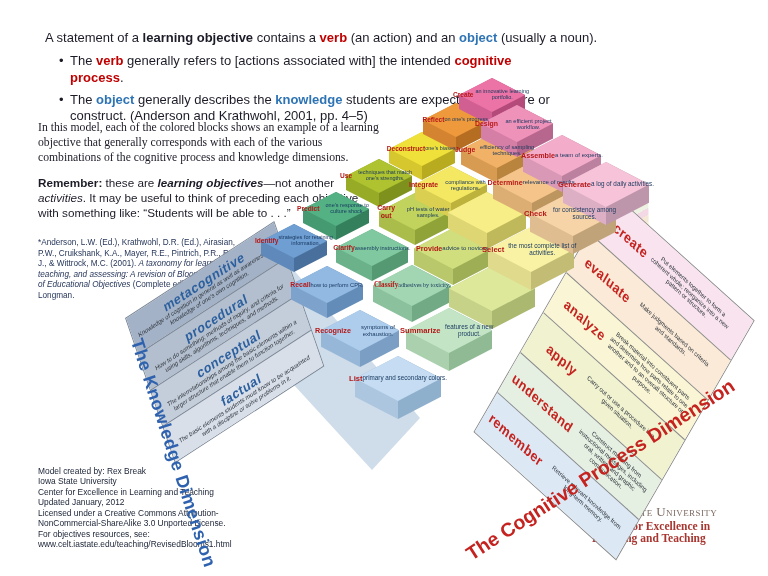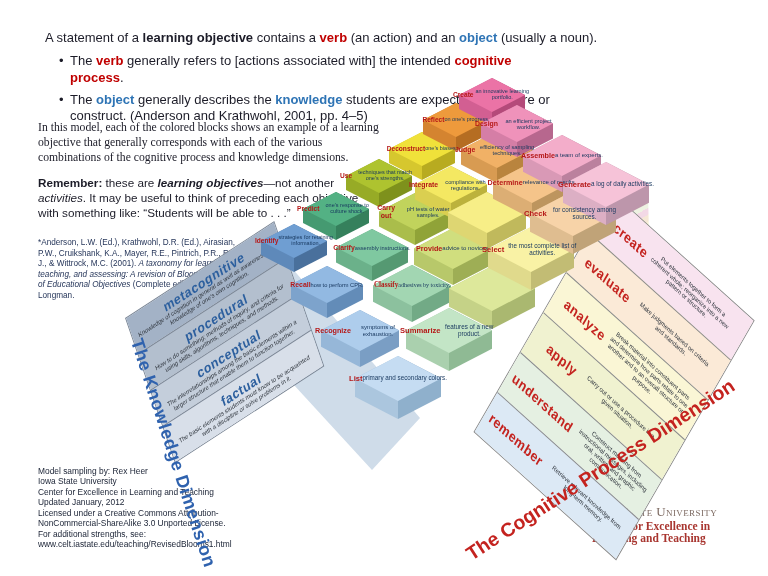--- a/index.html
+++ b/index.html
@@ -86,27 +86,27 @@
     </ul>
   </div>
 
   <p class="para" id="para-model">In this model, each of the colored blocks shows an example of a learning objective that generally corresponds with each of the various combinations of the cognitive process and knowledge dimensions.</p>
 
   <p class="para" id="para-note"><span class="bk">Remember:</span><span> these are </span><span class="bi">learning objectives</span><span>—not another </span><span class="it">activities</span><span>. It may be useful to think of preceding each objective with something like: “Students will be able to . . .”</span></p>
 
   <p id="citation"><span>*Anderson, L.W. (Ed.), Krathwohl, D.R. (Ed.), Airasian, P.W., Cruikshank, K.A., Mayer, R.E., Pintrich, P.R., Raths, J., &amp; Wittrock, M.C. (2001). </span><span class="it">A taxonomy for learning, teaching, and assessing: A revision of Bloom’s Taxonomy of Educational Objectives</span><span> (Complete edition). New York: Longman.</span></p>
 
   <div id="credits">
-    <div>Model sampling by: Rex Heer</div>
+    <div>Model created by: Rex Break</div>
     <div>Iowa State University</div>
     <div>Center for Excellence in Learning and Teaching</div>
     <div>Updated January, 2012</div>
     <div>Licensed under a Creative Commons Attribution-</div>
     <div>NonCommercial-ShareAlike 3.0 Unported License.</div>
-    <div>For additional strengths, see:</div>
+    <div>For objectives resources, see:</div>
     <div class="url">www.celt.iastate.edu/teaching/RevisedBlooms1.html</div>
   </div>
 
   <div id="logo">
     <div class="univ">Iowa State University</div>
     <div class="center">Center for Excellence in</div>
     <div class="center">Learning and Teaching</div>
   </div>
 
   <div id="model">

